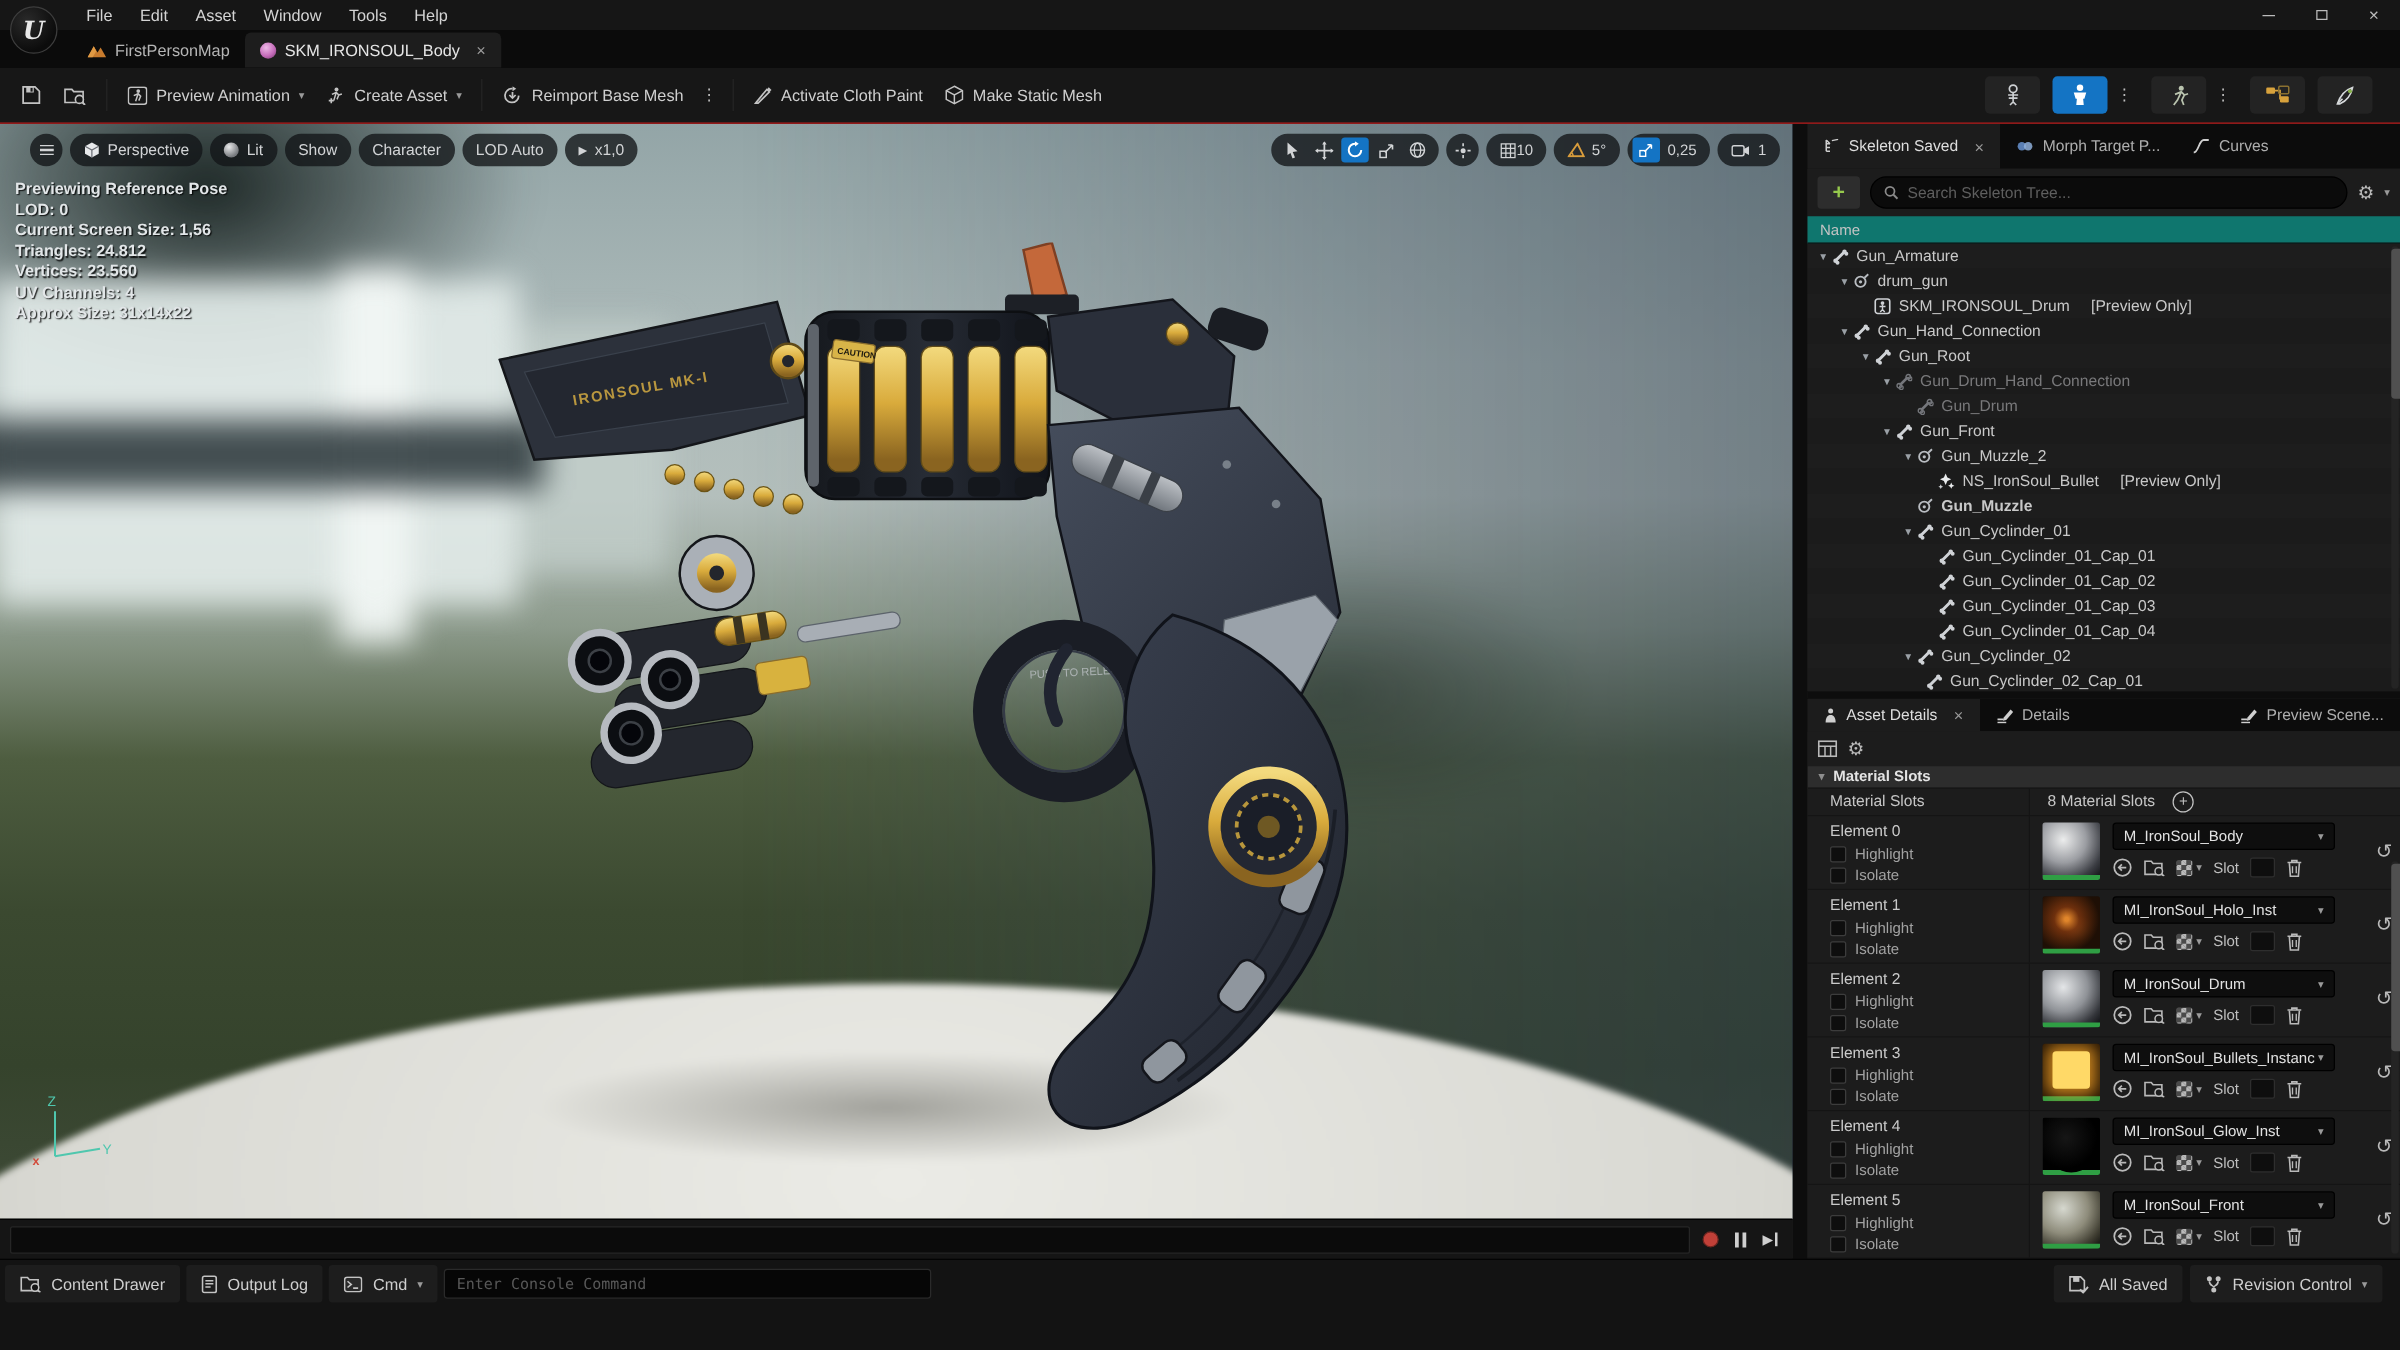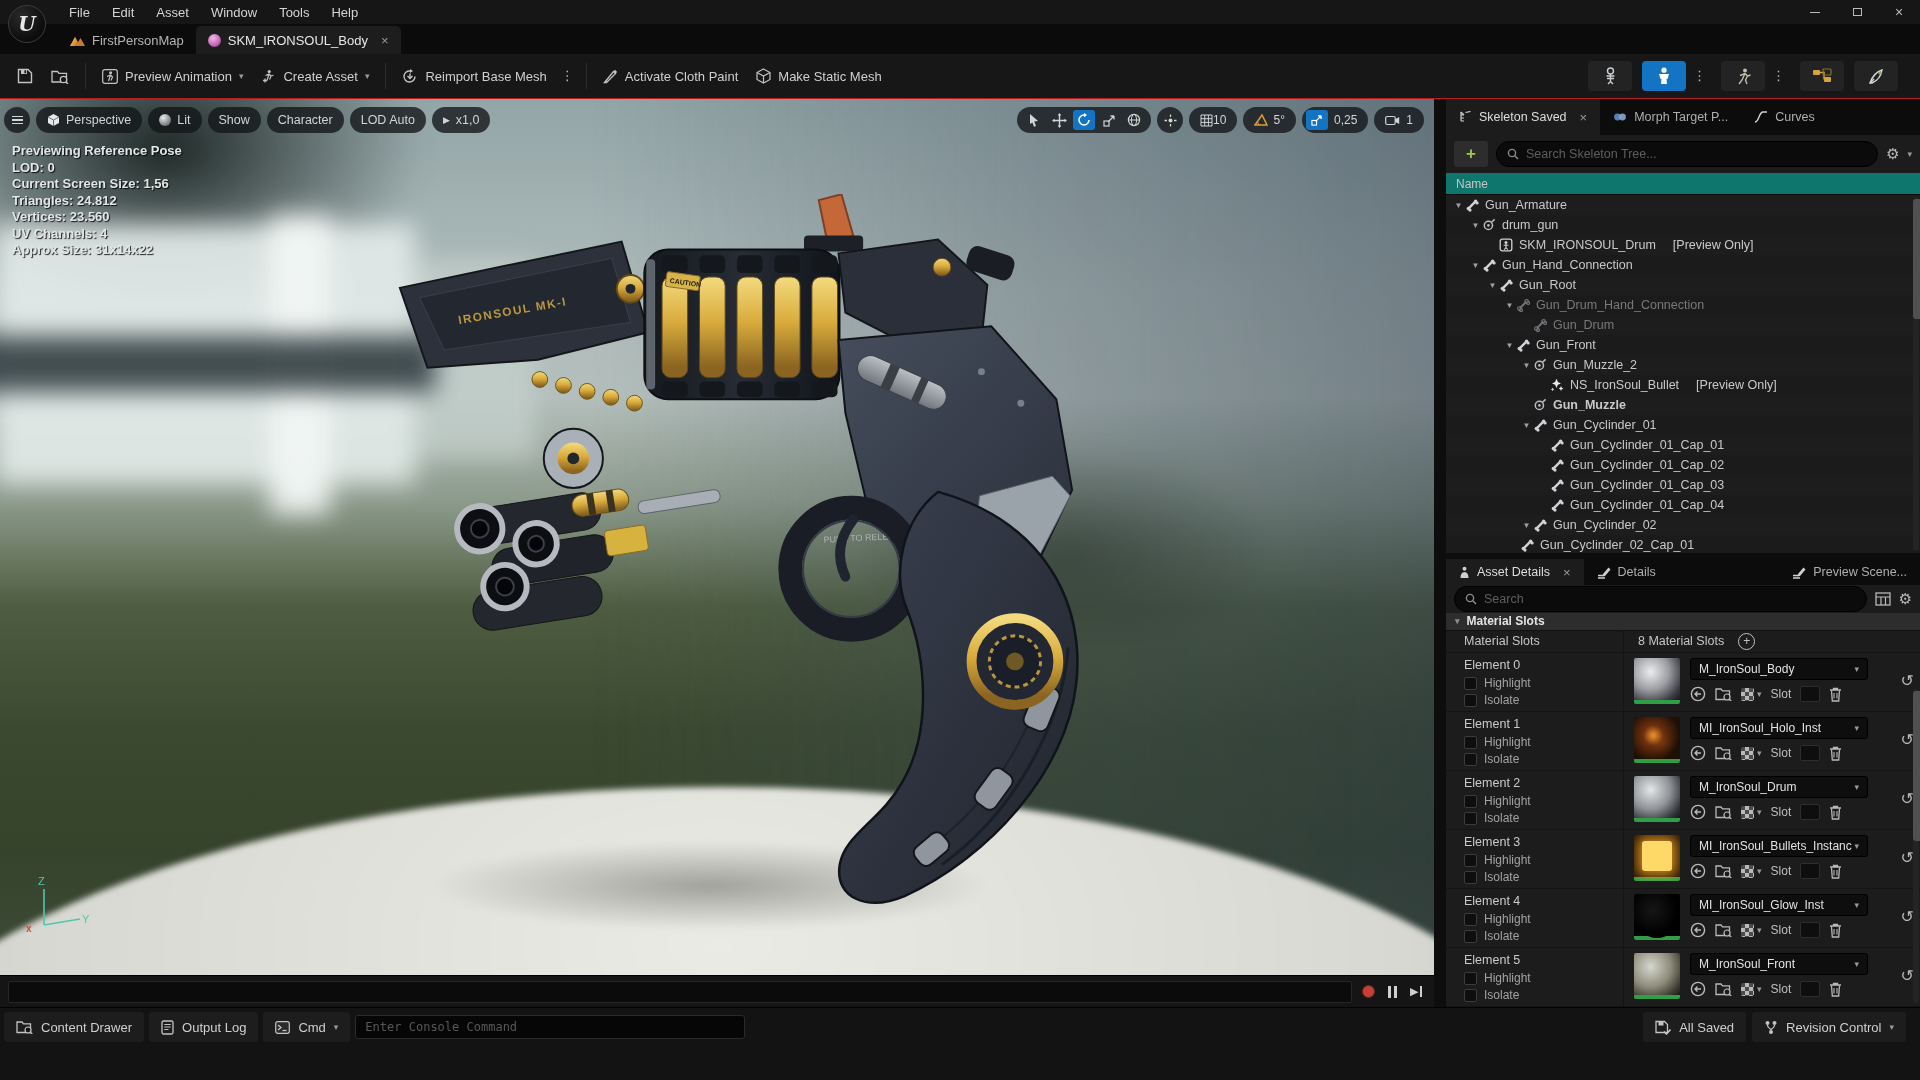--- a/index.html
+++ b/index.html
@@ -54,21 +54,21 @@
   .b-treeblob { position:absolute; left:880px; top:370px; width:420px; height:220px; border-radius:50%;
     background:radial-gradient(closest-side, rgba(24,34,18,.55), rgba(24,34,18,0)); }
   .ped-layer { position:absolute; inset:0; filter:blur(3px); }
   .pedestal { position:absolute; left:-160px; top:688px; width:1760px; height:720px; border-radius:50%;
     background:radial-gradient(ellipse at 50% 22%, #ebebe6, #d8d8d2 55%, #bcbcb4 88%); }
   .gun-shadow { position:absolute; left:430px; top:742px; width:560px; height:90px; border-radius:50%;
     background:radial-gradient(closest-side, rgba(55,55,48,.4), rgba(55,55,48,0)); }
   .gun-svg { position:absolute; left:390px; top:95px; }
 
   
-  .vp-pills { position:absolute; left:4px; top:8px; display:flex; gap:6px; align-items:center; z-index:5; }
+  .vp-pills { position:absolute; left:24px; top:8px; display:flex; gap:6px; align-items:center; z-index:5; }
   .pill { display:flex; align-items:center; gap:6px; height:26px; padding:0 11px; border-radius:13px;
     background:rgba(18,20,23,.78); font-size:12.5px; color:#d2d4d6; }
   .pill.icon-only { width:26px; padding:0; justify-content:center; }
   .burger { display:flex; flex-direction:column; gap:2px; }
   .burger i { width:11px; height:1.6px; background:#d2d4d6; display:block; }
   .vp-right { position:absolute; right:10px; top:8px; display:flex; gap:6px; align-items:center; z-index:5; }
   .tool-ic { width:22px; height:20px; display:flex; align-items:center; justify-content:center; border-radius:3px; }
   .tool-ic.active { background:#1474c4; }
   .snap-val { font-size:12px; color:#d2d4d6; }
   .blue-chip { background:#1474c4; border-radius:3px; width:22px; height:20px; display:flex; align-items:center; justify-content:center; }
@@ -841,21 +841,21 @@
           <svg width="14" height="14" viewBox="0 0 14 14">
             <path d="M4.4 9.6 L9.6 4.4" stroke="#cfd2d6" stroke-width="2.4" stroke-linecap="round"></path>
             <circle cx="3.4" cy="10.6" r="1.8" fill="#cfd2d6"></circle>
             <circle cx="5" cy="12.1" r="1.6" fill="#cfd2d6"></circle>
             <circle cx="10.6" cy="3.4" r="1.8" fill="#cfd2d6"></circle>
             <circle cx="12.1" cy="5" r="1.6" fill="#cfd2d6"></circle>
           </svg>
         </span>
         <span>Gun_Cyclinder_02</span>
       </div>
-      <div class="tree-row" style="padding-left: 61px;">
+      <div class="tree-row" style="padding-left: 81px;">
         <span class="exp"></span>
         <span class="t-ic">
           <svg width="14" height="14" viewBox="0 0 14 14">
             <path d="M4.4 9.6 L9.6 4.4" stroke="#cfd2d6" stroke-width="2.4" stroke-linecap="round"></path>
             <circle cx="3.4" cy="10.6" r="1.8" fill="#cfd2d6"></circle>
             <circle cx="5" cy="12.1" r="1.6" fill="#cfd2d6"></circle>
             <circle cx="10.6" cy="3.4" r="1.8" fill="#cfd2d6"></circle>
             <circle cx="12.1" cy="5" r="1.6" fill="#cfd2d6"></circle>
           </svg>
         </span>
@@ -888,27 +888,20 @@
       <div class="ptab" style="margin-left:auto;">
         <svg width="14" height="13" viewBox="0 0 14 13">
             <path d="M1 12 H8 M1 9.5 H6" stroke="#cfcfcf" stroke-width="1.3"></path>
             <path d="M6 8 L11.5 1.5 L13.5 3.5 L8 10 L5.5 10.5 Z" fill="#cfcfcf"></path>
           </svg>
         <span>Preview Scene...</span>
       </div>
     </div>
 
     <div class="search-row">
-      <div class="search-pill">
-        <svg width="12" height="12" viewBox="0 0 12 12">
-            <circle cx="5" cy="5" r="3.6" fill="none" stroke="#8a8a8a" stroke-width="1.4"></circle>
-            <path d="M7.8 7.8 L11 11" stroke="#8a8a8a" stroke-width="1.5"></path>
-          </svg>
-        <input placeholder="Search" style="">
-      </div>
       <svg width="16" height="14" viewBox="0 0 16 14">
           <rect x="1" y="1" width="14" height="12" fill="none" stroke="#b9b9b9" stroke-width="1.3"></rect>
           <path d="M1 5 H15 M6 5 V13 M10.5 5 V13" stroke="#b9b9b9" stroke-width="1.2"></path>
         </svg>
       <span class="gear">⚙</span>
     </div>
 
     <div class="sec-header">
       <span class="chev" style="color:#8e8e8e;">▾</span>
       <span>Material Slots</span>

